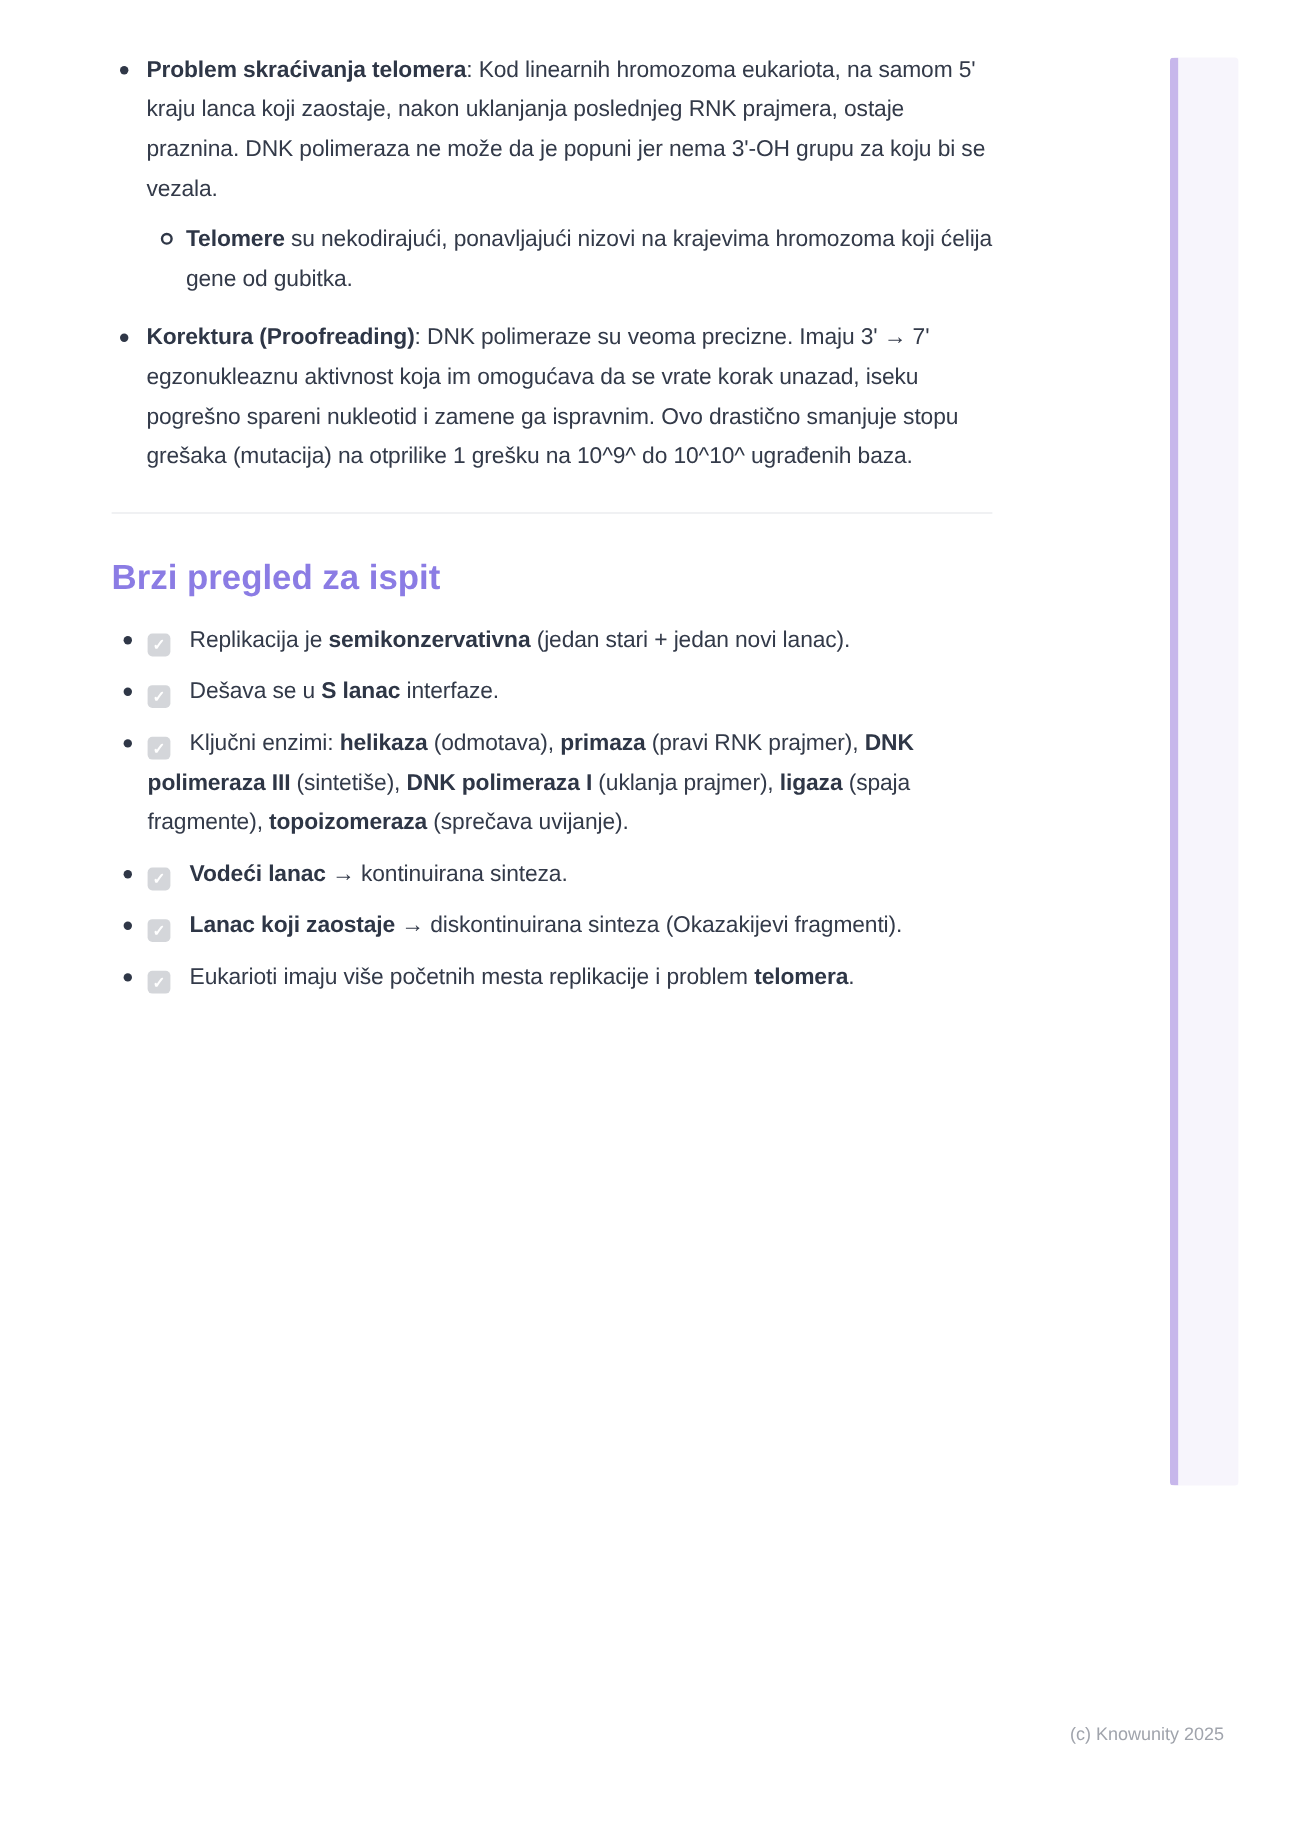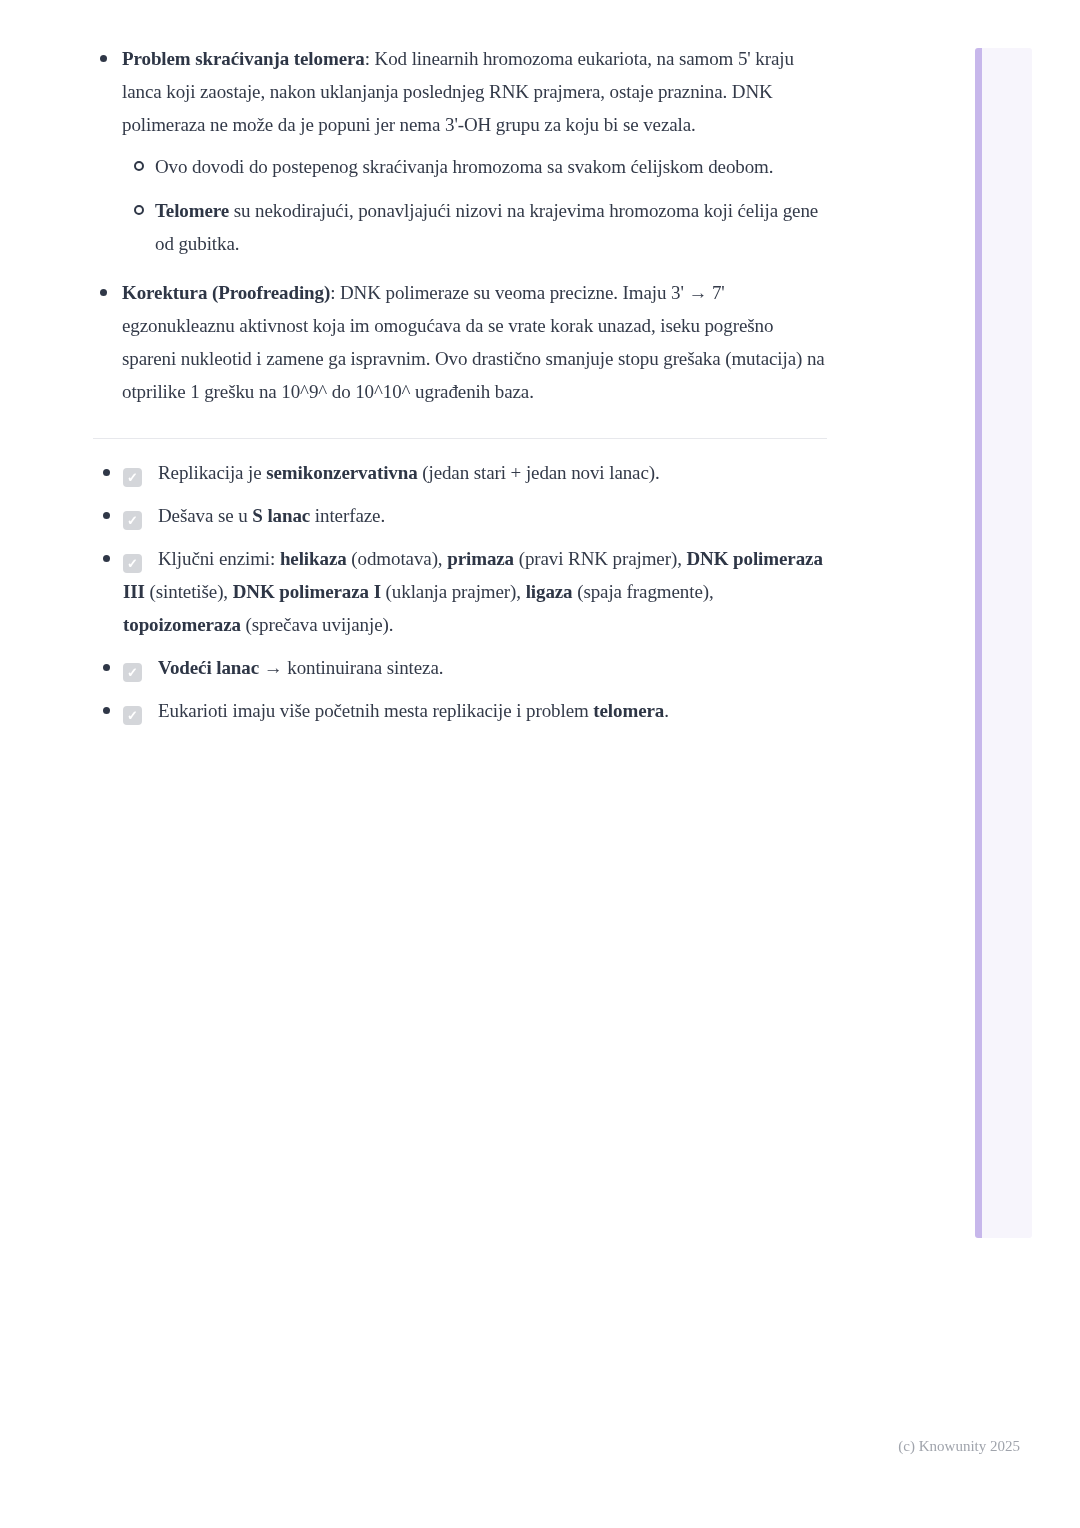--- a/index.html
+++ b/index.html
@@ -1,18 +1,18 @@
 <!DOCTYPE html>
 <html><head>
 <meta charset="utf-8">
 <style>
   html,body{margin:0;padding:0;background:#ffffff;}
   .page{
     position:relative;width:1080px;height:1528px;background:#ffffff;overflow:hidden;
-    font-family:Liberation Serif, serif;color:#333a49;
+    font-family:Liberation Sans, sans-serif;color:#333a49;
   }
   .content{
     position:absolute;left:93px;top:42px;width:734px;
     font-size:19px;line-height:33px;letter-spacing:-0.1px;
   }
   .b{font-weight:bold;color:#2e3646;}
   ul{list-style:none;margin:0;padding:0;}
   .top-list > li{position:relative;padding-left:29px;margin-bottom:16px;}
   .marker-dot{position:absolute;left:7px;top:13px;width:7px;height:7px;border-radius:50%;background:#2f3747;}
   .sub-list{margin-top:9px;}
@@ -45,38 +45,35 @@
   <div class="content">
 
     <ul class="top-list">
 
       <li>
         <span class="marker-dot"></span>
         <span class="b">Problem skraćivanja telomera</span><span>: Kod linearnih hromozoma eukariota, na samom 5' kraju lanca koji zaostaje, nakon uklanjanja poslednjeg RNK prajmera, ostaje praznina. DNK polimeraza ne može da je popuni jer nema 3'-OH grupu za koju bi se vezala.</span>
         <ul class="sub-list">
           <li>
             <span class="marker-circle"></span>
-            <span>Ovo dovodi do postepenog skraćivanja hromozoma sa svakom ćelijskom deobom.</span>
-          </li>
-          <li>
-            <span class="marker-circle"></span>
             <span class="b">Telomere</span><span> su nekodirajući, ponavljajući nizovi na krajevima hromozoma koji ćelija gene od gubitka.</span>
           </li>
         </ul>
       </li>
 
       <li>
         <span class="marker-dot"></span>
         <span class="b">Korektura (Proofreading)</span><span>: DNK polimeraze su veoma precizne. Imaju 3' → 7' egzonukleaznu aktivnost koja im omogućava da se vrate korak unazad, iseku pogrešno spareni nukleotid i zamene ga ispravnim. Ovo drastično smanjuje stopu grešaka (mutacija) na otprilike 1 grešku na 10^9^ do 10^10^ ugrađenih baza.</span>
       </li>
 
     </ul>
 
     <hr class="divider">
 
+    <h2 class="heading">Brzi pregled za ispit</h2>
 
     <ul class="check-list">
 
       <li>
         <span class="marker-dot"></span>
         <span class="cb">✓</span><span>Replikacija je </span><span class="b">semikonzervativna</span><span> (jedan stari + jedan novi lanac).</span>
       </li>
 
       <li>
         <span class="marker-dot"></span>
@@ -87,20 +84,24 @@
         <span class="marker-dot"></span>
         <span class="cb">✓</span><span>Ključni enzimi: </span><span class="b">helikaza</span><span> (odmotava), </span><span class="b">primaza</span><span> (pravi RNK prajmer), </span><span class="b">DNK polimeraza III</span><span> (sintetiše), </span><span class="b">DNK polimeraza I</span><span> (uklanja prajmer), </span><span class="b">ligaza</span><span> (spaja fragmente), </span><span class="b">topoizomeraza</span><span> (sprečava uvijanje).</span>
       </li>
 
 
       <li>
         <span class="marker-dot"></span>
         <span class="cb">✓</span><span class="b">Vodeći lanac</span><span> → kontinuirana sinteza.</span>
       </li>
 
+      <li>
+        <span class="marker-dot"></span>
+        <span class="cb">✓</span><span class="b">Lanac koji zaostaje</span><span> → diskontinuirana sinteza (Okazakijevi fragmenti).</span>
+      </li>
 
       <li>
         <span class="marker-dot"></span>
         <span class="cb">✓</span><span>Eukarioti imaju više početnih mesta replikacije i problem </span><span class="b">telomera</span><span>.</span>
       </li>
 
 
     </ul>
 
   </div>

